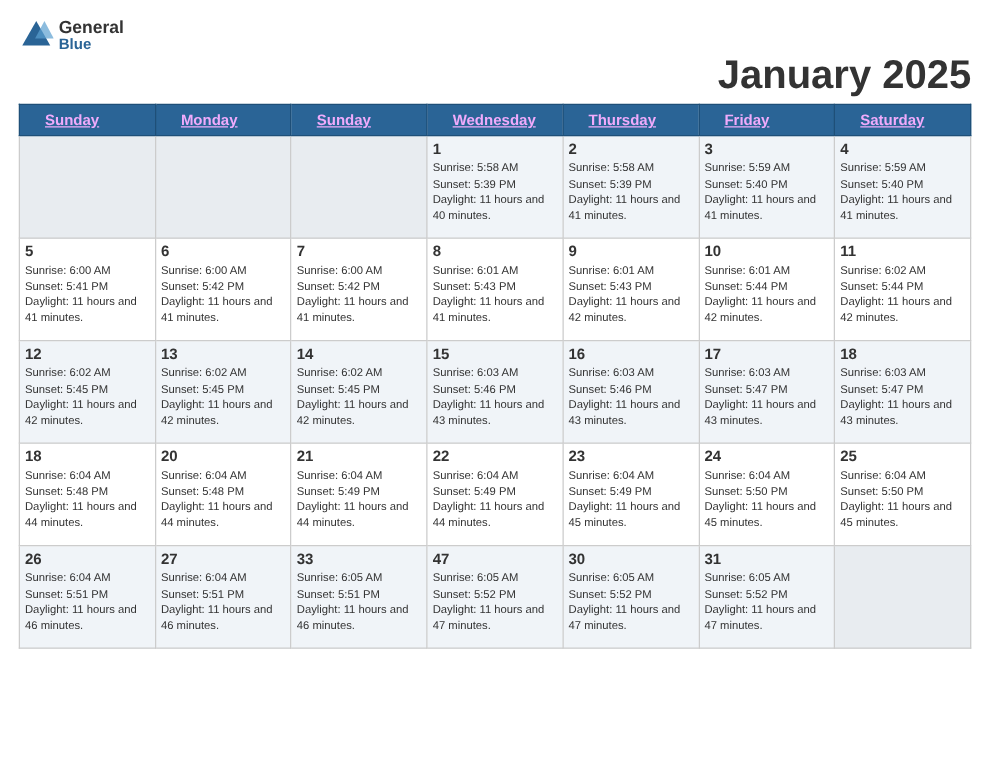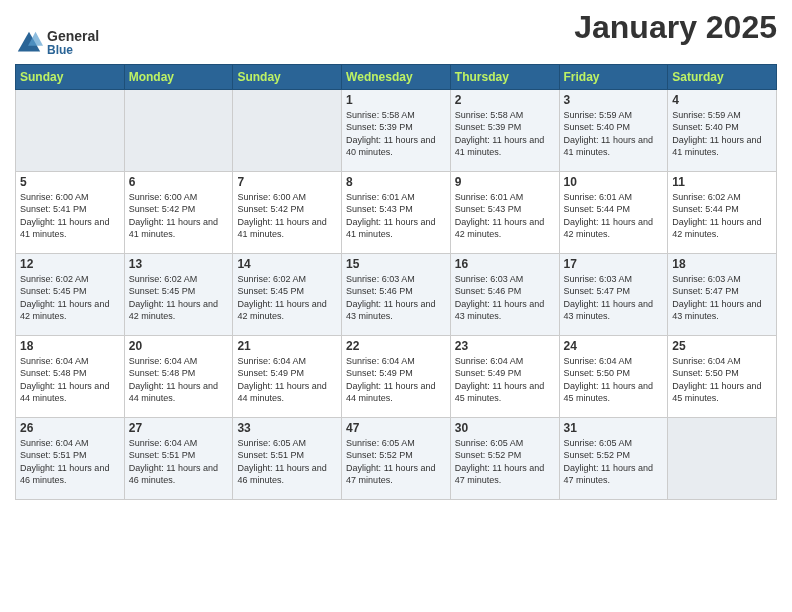--- a/index.html
+++ b/index.html
@@ -16,21 +16,21 @@
     }
     .header-area {
       display: flex;
       align-items: flex-start;
       justify-content: space-between;
       margin-bottom: 6px;
     }
     .logo {
       display: flex;
       align-items: center;
-      margin-top: 19px;
+      margin-top: 4px;
     }
     .logo-text {
       display: flex;
       flex-direction: column;
       line-height: 1.1;
     }
     .logo-general {
       font-size: 14px;
       font-weight: bold;
       color: #333;
@@ -46,40 +46,42 @@
       margin-right: 4px;
     }
     .title-area {
       text-align: right;
     }
     .cal-title {
       font-size: 32px;
       font-weight: bold;
       color: #333;
       line-height: 1.1;
+      margin-top: 32px;
     }
     .cal-subtitle {
       font-size: 14px;
       color: #555;
     }
     table {
       width: 100%;
       border-collapse: collapse;
       table-layout: fixed;
     }
     thead tr {
       background-color: #2a6496;
     }
     thead th {
-      color: #bef264;
+      color: #f0abfc;
       font-size: 12px;
-      padding: 5px 4px;
+      padding: 5px 20px;
       text-align: left;
       border: 1px solid #1e4f78;
       font-weight: bold;
+      text-decoration: underline;
     }
     tbody tr {
       background-color: #fff;
     }
     tbody tr:nth-child(odd) {
       background-color: #f0f4f8;
     }
     tbody td {
       vertical-align: top;
       font-size: 9.5px;

